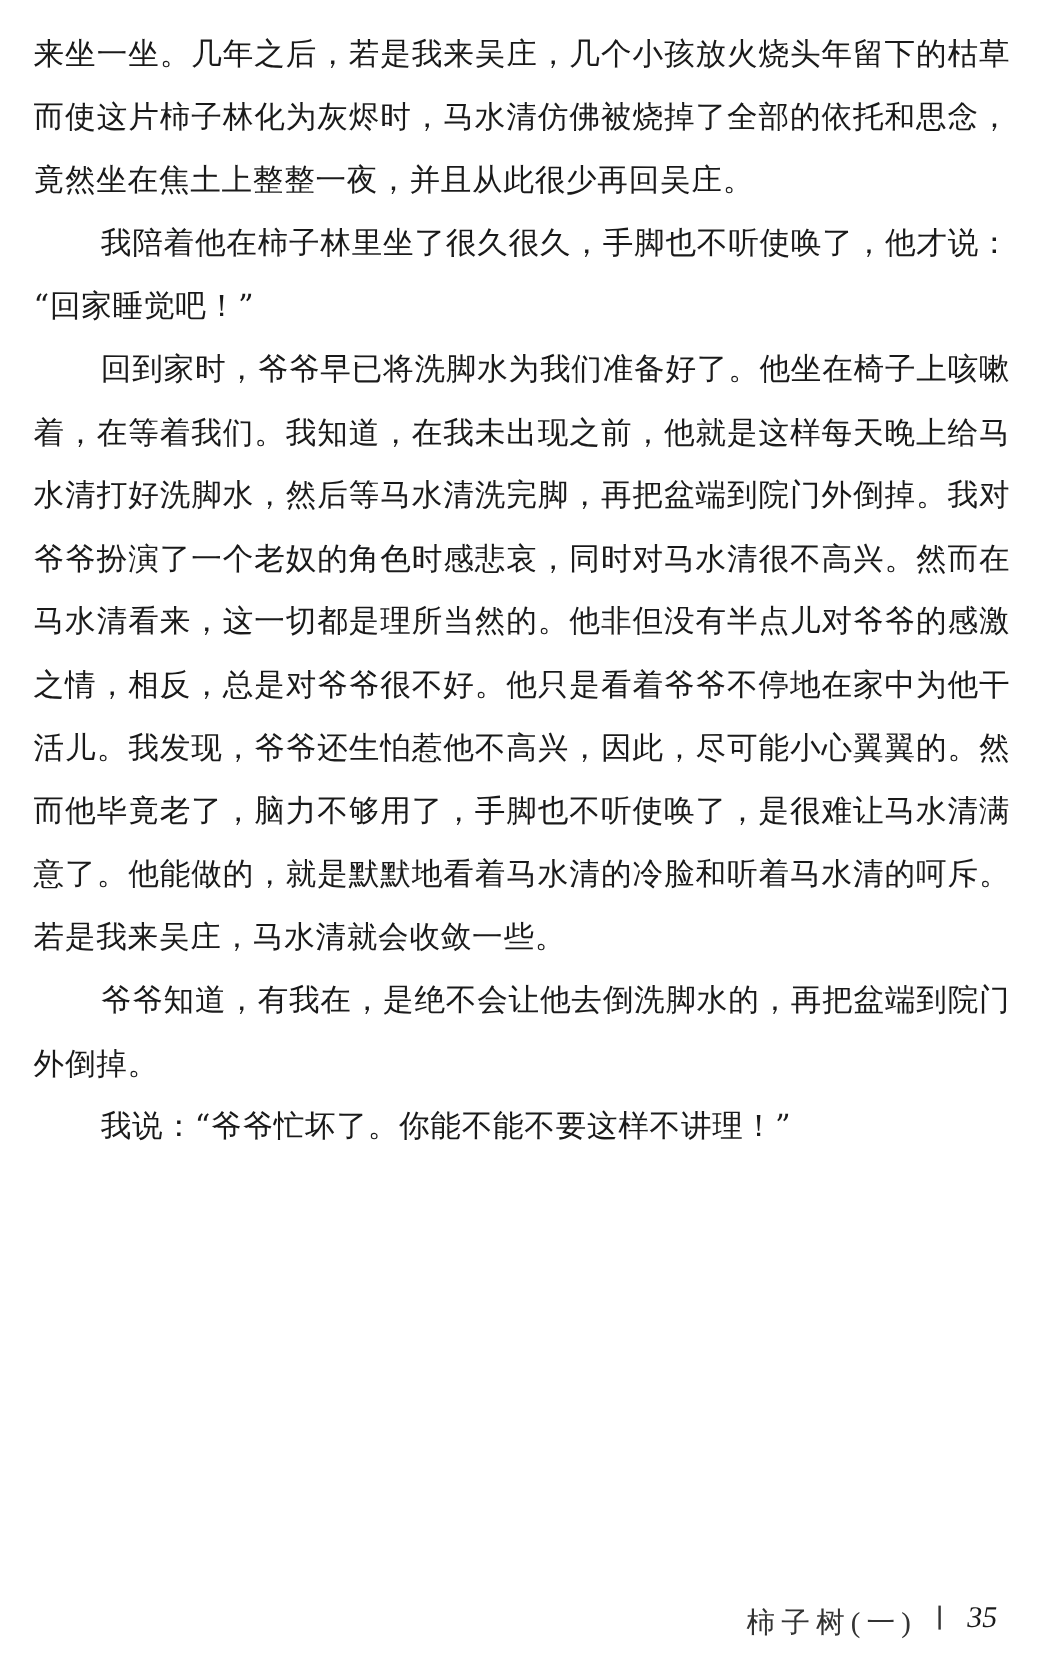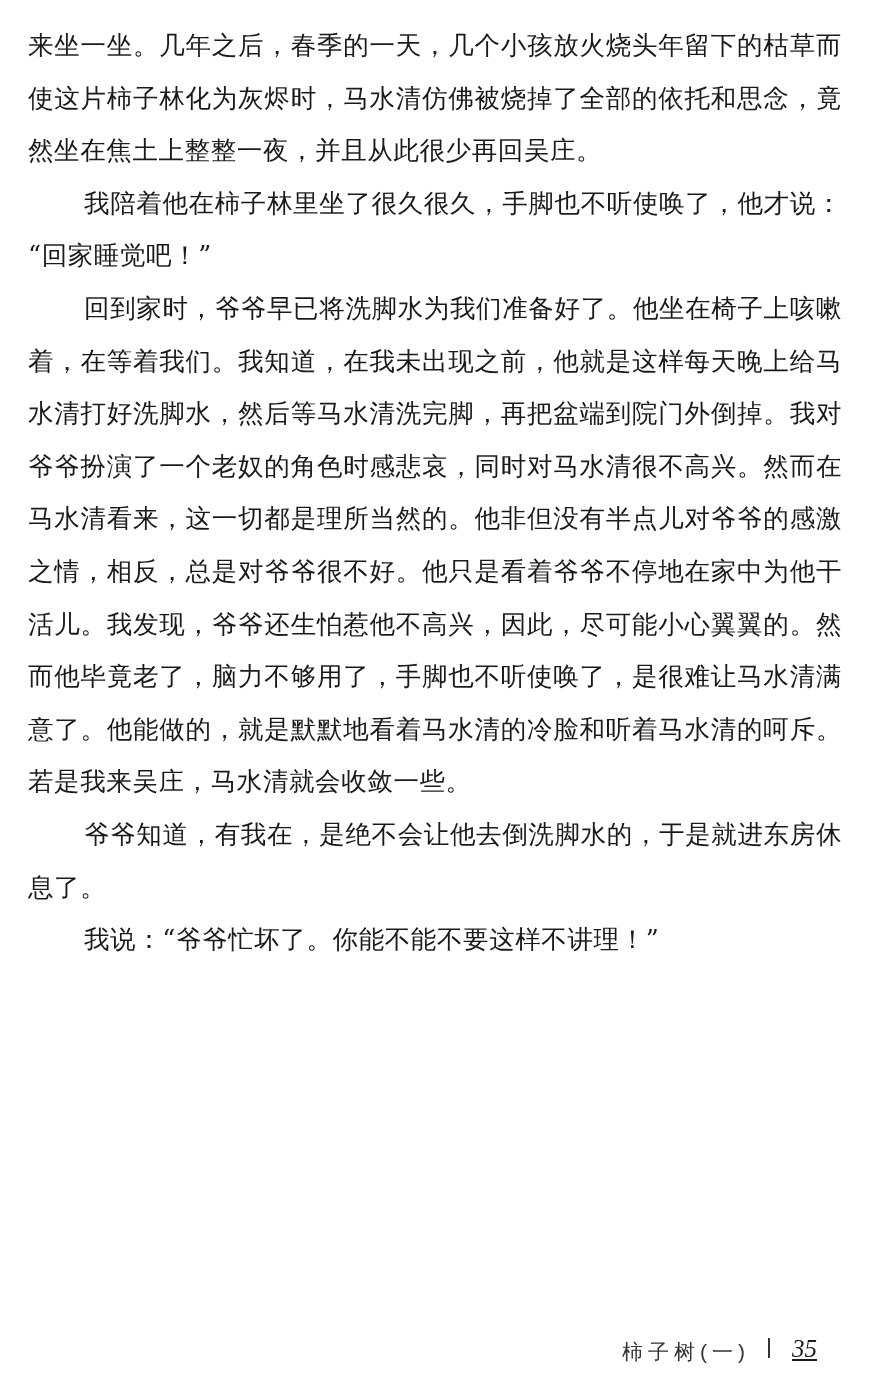--- a/index.html
+++ b/index.html
@@ -37,51 +37,50 @@
     .footer {
       position: absolute;
       top: 1332px;
       left: 622px;
       height: 40px;
       display: flex;
       align-items: center;
       color: #333333;
     }
     .footer-title {
-      font-family: Liberation Sans, sans-serif;
-      font-size: 21px;
+      font-family: Liberation Serif, serif;
+      font-size: 24px;
       letter-spacing: 5px;
     }
     .footer-sep {
       display: inline-block;
       width: 2px;
       height: 20px;
       background: #333333;
       margin: 0 22px 0 18px;
       position: relative;
       top: -4px;
     }
     .footer-page {
       font-family: "Liberation Serif", "DejaVu Serif", serif;
       font-style: italic;
       font-size: 25px;
       color: #1a1a1a;
       position: relative;
       top: -3px;
-      text-decoration: underline;
     }
   </style>
 </head>
 <body>
 
 <div class="page">
-  <p class="para">来坐一坐。几年之后，春季的一天，几个小孩放火烧头年留下的枯草而使这片柿子林化为灰烬时，马水清仿佛被烧掉了全部的依托和思念，竟然坐在焦土上整整一夜，并且从此很少再回吴庄。</p>
+  <p class="para">来坐一坐。几年之后，若是我来吴庄，几个小孩放火烧头年留下的枯草而使这片柿子林化为灰烬时，马水清仿佛被烧掉了全部的依托和思念，竟然坐在焦土上整整一夜，并且从此很少再回吴庄。</p>
   <p class="para indent">我陪着他在柿子林里坐了很久很久，手脚也不听使唤了，他才说：“回家睡觉吧！”</p>
   <p class="para indent">回到家时，爷爷早已将洗脚水为我们准备好了。他坐在椅子上咳嗽着，在等着我们。我知道，在我未出现之前，他就是这样每天晚上给马水清打好洗脚水，然后等马水清洗完脚，再把盆端到院门外倒掉。我对爷爷扮演了一个老奴的角色时感悲哀，同时对马水清很不高兴。然而在马水清看来，这一切都是理所当然的。他非但没有半点儿对爷爷的感激之情，相反，总是对爷爷很不好。他只是看着爷爷不停地在家中为他干活儿。我发现，爷爷还生怕惹他不高兴，因此，尽可能小心翼翼的。然而他毕竟老了，脑力不够用了，手脚也不听使唤了，是很难让马水清满意了。他能做的，就是默默地看着马水清的冷脸和听着马水清的呵斥。若是我来吴庄，马水清就会收敛一些。</p>
-  <p class="para indent">爷爷知道，有我在，是绝不会让他去倒洗脚水的，于是就进东房休息了。</p>
+  <p class="para indent">爷爷知道，有我在，是绝不会让他去倒洗脚水的，再把盆端到院门外倒掉。</p>
   <p class="para indent">我说：“爷爷忙坏了。你能不能不要这样不讲理！”</p>
 </div>
 
 <div class="footer">
   <span class="footer-title">柿子树(一)</span>
   <span class="footer-sep"></span>
   <span class="footer-page">35</span>
 </div>
 
 </body></html>

